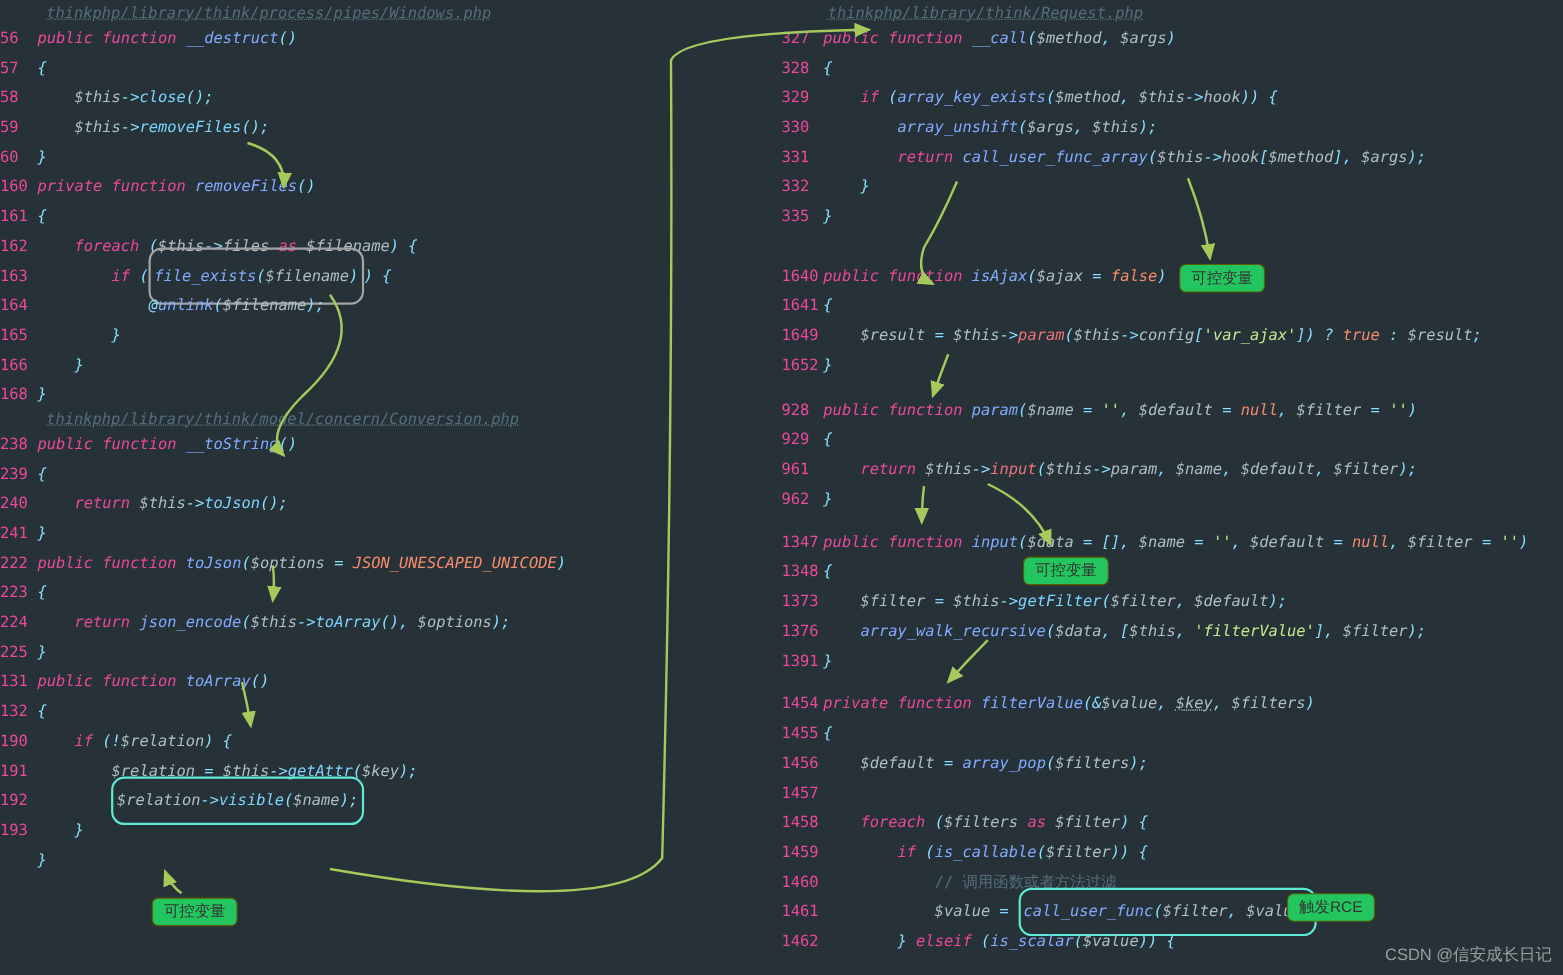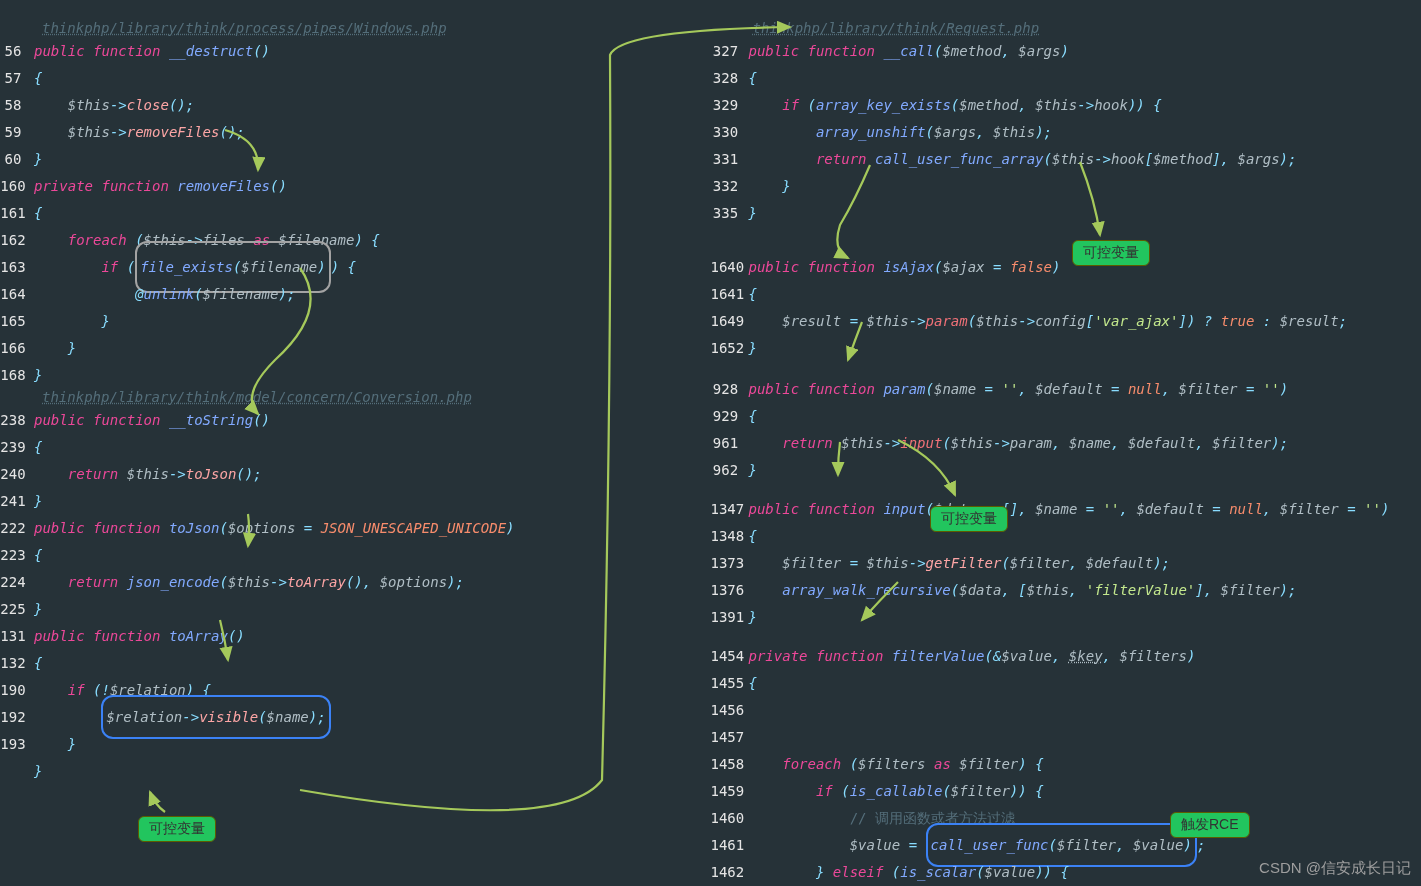--- a/index.html
+++ b/index.html
@@ -7,31 +7,31 @@
     background: #263238;
     font-family: 'Consolas', 'Monaco', monospace;
     font-size: 14px;
     color: #b0bec5;
     font-style: italic;
     width: 1421px;
     height: 886px;
     position: relative;
     overflow: hidden;
   }
-  .container { display: flex; margin-top: 16px; }
+  .container { display: flex; }
   .column { flex: 1; padding-top: 4px; }
   .line { display: flex; align-items: baseline; white-space: pre; line-height: 27px; }
-  .lineno { display: inline-block; width: 34px; text-align: center; color: #e5e5e5; font-style: normal; padding-right: 8px; flex-shrink: 0; }
+  .lineno { display: inline-block; width: 34px; text-align: left; color: #ec4899; font-style: normal; padding-right: 8px; flex-shrink: 0; }
   .col-r .lineno { width: 38px; }
   .path { color: #546e7a; text-decoration: underline dotted; margin-left: 42px; margin-bottom: 2px; }
   .kw { color: #ec4899; } 
   .fn { color: #82aaff; } 
   .var { color: #b0bec5; } 
   .str { color: #c3e88d; } 
-  .call { color: #fca5a5; } 
+  .call { color: #7dd3fc; } 
   .op { color: #89ddff; } 
   .const { color: #f78c6c; } 
   .cmt { color: #546e7a; font-style: normal; }
   .red { color: #f07178; }
 
   .badge {
     position: absolute;
     background: #22c55e;
     border: 1px solid #5c5c00;
     border-radius: 6px;
@@ -42,21 +42,21 @@
     font-size: 14px;
     font-weight: 500;
     z-index: 10;
   }
   .hl-oval-orange {
     border: 2px solid #a3a3a3;
     border-radius: 12px;
     padding: 16px 3px;
   }
   .hl-oval-green {
-    border: 2px solid #3b82f6;
+    border: 2px solid #5eead4;
     border-radius: 12px;
     padding: 12px 3px;
   }
   svg.arrows { position: absolute; top:0; left:0; pointer-events: none; z-index: 5; }
   .watermark { position: absolute; bottom: 8px; right: 10px; color: #9e9e9e; font-style: normal; font-size: 15px; font-family: sans-serif; }
 </style>
 </head>
 <body>
 
 <div class="container">
@@ -82,20 +82,21 @@
     <div class="line"><span class="lineno">239</span><span class="op">{</span></div>
     <div class="line"><span class="lineno">240</span><span>    <span class="kw">return</span> <span class="var">$this</span><span class="op">-&gt;</span><span class="call">toJson</span><span class="op">();</span></span></div>
     <div class="line"><span class="lineno">241</span><span class="op">}</span></div>
     <div class="line"><span class="lineno">222</span><span><span class="kw">public</span> <span class="kw">function</span> <span class="fn">toJson</span><span class="op">(</span><span class="var">$options</span> <span class="op">=</span> <span class="const">JSON_UNESCAPED_UNICODE</span><span class="op">)</span></span></div>
     <div class="line"><span class="lineno">223</span><span class="op">{</span></div>
     <div class="line"><span class="lineno">224</span><span>    <span class="kw">return</span> <span class="fn">json_encode</span><span class="op">(</span><span class="var">$this</span><span class="op">-&gt;</span><span class="call">toArray</span><span class="op">(),</span> <span class="var">$options</span><span class="op">);</span></span></div>
     <div class="line"><span class="lineno">225</span><span class="op">}</span></div>
     <div class="line"><span class="lineno">131</span><span><span class="kw">public</span> <span class="kw">function</span> <span class="fn">toArray</span><span class="op">()</span></span></div>
     <div class="line"><span class="lineno">132</span><span class="op">{</span></div>
     <div class="line"><span class="lineno">190</span><span>    <span class="kw">if</span> <span class="op">(!</span><span class="var">$relation</span><span class="op">) {</span></span></div>
+    <div class="line"><span class="lineno">191</span><span>        <span class="var">$relation</span> <span class="op">=</span> <span class="var">$this</span><span class="op">-&gt;</span><span class="call">getAttr</span><span class="op">(</span><span class="var">$key</span><span class="op">);</span></span></div>
     <div class="line"><span class="lineno">192</span><span>        <span class="hl-oval-green"><span class="var">$relation</span><span class="op">-&gt;</span><span class="call">visible</span><span class="op">(</span><span class="var">$name</span><span class="op">);</span></span></span></div>
     <div class="line"><span class="lineno">193</span><span>    <span class="op">}</span></span></div>
     <div class="line"><span class="lineno"></span><span class="op">}</span></div>
   </div>
 
   <div class="column col-r">
     <div class="path">thinkphp/library/think/Request.php</div>
     <div class="line"><span class="lineno">327</span><span><span class="kw">public</span> <span class="kw">function</span> <span class="fn">__call</span><span class="op">(</span><span class="var">$method</span><span class="op">,</span> <span class="var">$args</span><span class="op">)</span></span></div>
     <div class="line"><span class="lineno">328</span><span class="op">{</span></div>
     <div class="line"><span class="lineno">329</span><span>    <span class="kw">if</span> <span class="op">(</span><span class="fn">array_key_exists</span><span class="op">(</span><span class="var">$method</span><span class="op">,</span> <span class="var">$this</span><span class="op">-&gt;</span><span class="var">hook</span><span class="op">)) {</span></span></div>
@@ -115,21 +116,21 @@
     <div class="line"><span class="lineno">962</span><span class="op">}</span></div>
     <div style="height:12px"></div>
     <div class="line"><span class="lineno">1347</span><span><span class="kw">public</span> <span class="kw">function</span> <span class="fn">input</span><span class="op">(</span><span class="var">$data</span> <span class="op">= [],</span> <span class="var">$name</span> <span class="op">=</span> <span class="str">''</span><span class="op">,</span> <span class="var">$default</span> <span class="op">=</span> <span class="const">null</span><span class="op">,</span> <span class="var">$filter</span> <span class="op">=</span> <span class="str">''</span><span class="op">)</span></span></div>
     <div class="line"><span class="lineno">1348</span><span class="op">{</span></div>
     <div class="line"><span class="lineno">1373</span><span>    <span class="var">$filter</span> <span class="op">=</span> <span class="var">$this</span><span class="op">-&gt;</span><span class="call">getFilter</span><span class="op">(</span><span class="var">$filter</span><span class="op">,</span> <span class="var">$default</span><span class="op">);</span></span></div>
     <div class="line"><span class="lineno">1376</span><span>    <span class="fn">array_walk_recursive</span><span class="op">(</span><span class="var">$data</span><span class="op">, [</span><span class="var">$this</span><span class="op">,</span> <span class="str">'filterValue'</span><span class="op">],</span> <span class="var">$filter</span><span class="op">);</span></span></div>
     <div class="line"><span class="lineno">1391</span><span class="op">}</span></div>
     <div style="height:12px"></div>
     <div class="line"><span class="lineno">1454</span><span><span class="kw">private</span> <span class="kw">function</span> <span class="fn">filterValue</span><span class="op">(&amp;</span><span class="var">$value</span><span class="op">,</span> <span class="var" style="text-decoration:underline dotted">$key</span><span class="op">,</span> <span class="var">$filters</span><span class="op">)</span></span></div>
     <div class="line"><span class="lineno">1455</span><span class="op">{</span></div>
-    <div class="line"><span class="lineno">1456</span></div>
+    <div class="line"><span class="lineno">1456</span><span>    <span class="var">$default</span> <span class="op">=</span> <span class="fn">array_pop</span><span class="op">(</span><span class="var">$filters</span><span class="op">);</span></span></div>
     <div class="line"><span class="lineno">1457</span><span></span></div>
     <div class="line"><span class="lineno">1458</span><span>    <span class="kw">foreach</span> <span class="op">(</span><span class="var">$filters</span> <span class="kw">as</span> <span class="var">$filter</span><span class="op">) {</span></span></div>
     <div class="line"><span class="lineno">1459</span><span>        <span class="kw">if</span> <span class="op">(</span><span class="fn">is_callable</span><span class="op">(</span><span class="var">$filter</span><span class="op">)) {</span></span></div>
     <div class="line"><span class="lineno">1460</span><span>            <span class="cmt">// 调用函数或者方法过滤</span></span></div>
     <div class="line"><span class="lineno">1461</span><span>            <span class="var">$value</span> <span class="op">= </span><span class="hl-oval-green"><span class="fn">call_user_func</span><span class="op">(</span><span class="var">$filter</span><span class="op">,</span> <span class="var">$value</span><span class="op">)</span></span><span class="op">;</span></span></div>
     <div class="line"><span class="lineno">1462</span><span>        <span class="op">}</span> <span class="kw">elseif</span> <span class="op">(</span><span class="fn">is_scalar</span><span class="op">(</span><span class="var">$value</span><span class="op">)) {</span></span></div>
   </div>
 </div>
 
 <div class="badge" style="left:138px; top:816px;">可控变量</div>

